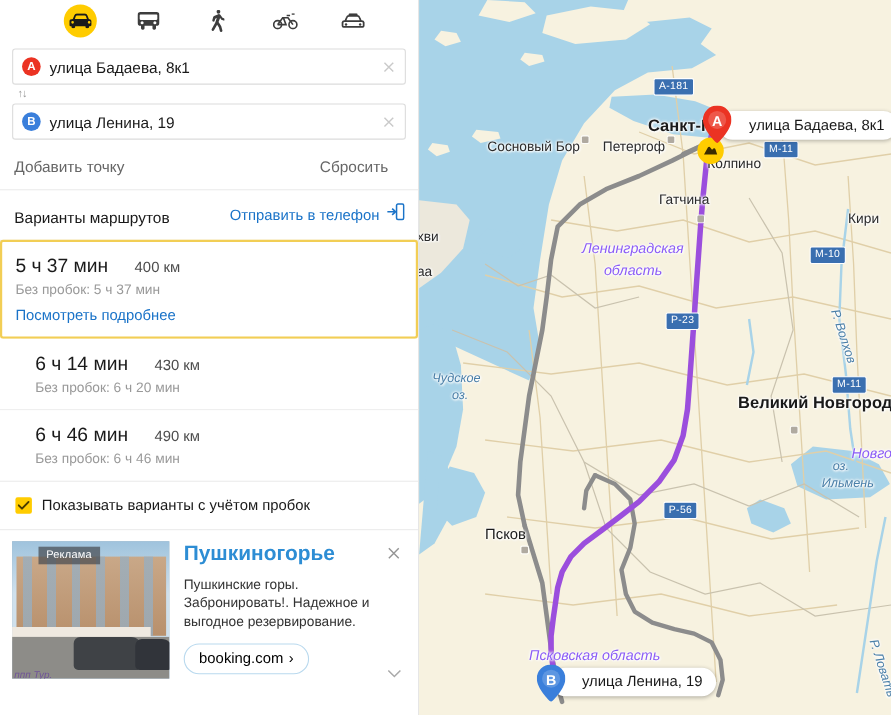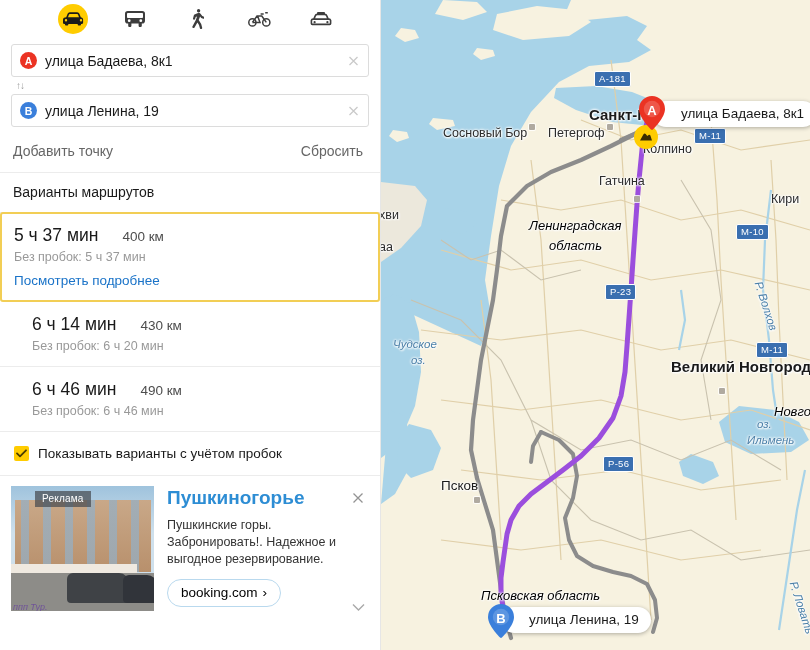--- a/index.html
+++ b/index.html
@@ -53,21 +53,21 @@
   .field-clear svg { display: block; }
   .swap {
     height: 17px; display: flex; align-items: center;
     padding-left: 5px; color: #999; font-size: 10px; letter-spacing: -1px;
     cursor: pointer; user-select: none;
   }
 
   
   .addrow {
     display: flex; justify-content: space-between; align-items: center;
-    padding: 12px 17px 13px 13px; border-bottom: 1px solid #ececec;
+    padding: 12px 27px 13px 13px; border-bottom: 1px solid #ececec;
     margin-top: 4px;
   }
   .addrow span { font-size: 14px; color: #666; cursor: pointer; }
 
   
   .vhead {
     display: flex; justify-content: space-between; align-items: flex-end;
     padding: 11px 12px 12px 13px; border-bottom: 1px solid #ececec;
   }
   .vhead-title { font-size: 14px; color: #1a1a1a; }
@@ -150,21 +150,21 @@
   #map svg.base { position: absolute; left: 0; top: 0; }
   .mlabel {
     position: absolute; font-family: "Liberation Sans", sans-serif;
     color: #3c3c3c; white-space: nowrap;
     text-shadow: 0 0 3px #fff, 0 0 3px #fff, 0 0 2px #fff, 1px 1px 2px #fff;
     pointer-events: none;
   }
   .mlabel.city-lg { font-size: 15px; color: #1a1a1a; font-weight: bold; }
   .mlabel.city-md { font-size: 13.5px; color: #1a1a1a; }
   .mlabel.city-sm { font-size: 12.5px; color: #2b2b2b; }
-  .mlabel.region { font-size: 13px; color: #000000; font-style: italic; }
+  .mlabel.region { font-size: 13px; color: #8b5cf6; font-style: italic; }
   .mlabel.water { font-size: 11.5px; color: #4a7fa8; font-style: italic; }
   .citydot {
     position: absolute; width: 6px; height: 6px; background: #b0aaa0;
     border-radius: 1px; box-shadow: 0 0 0 1px rgba(255,255,255,.8);
   }
   .shield {
     position: absolute; background: #3a6fb0; color: #fff; font-size: 9.5px;
     padding: 1px 4px 2px 4px; border-radius: 2px; border: 1px solid #fff;
     letter-spacing: .3px; white-space: nowrap;
   }
@@ -255,20 +255,29 @@
       </div>
     </div>
 
     <div class="addrow">
       <span>Добавить точку</span>
       <span>Сбросить</span>
     </div>
 
     <div class="vhead">
       <span class="vhead-title">Варианты маршрутов</span>
+      <span class="send">
+        <span class="send-label">Отправить в телефон</span>
+        <span>
+          <svg width="16" height="17" viewBox="0 0 16 17">
+              <rect x="8.5" y="1.5" width="6.5" height="14" rx="1.3" fill="none" stroke="#1a73c8" stroke-width="1.4"></rect>
+              <path d="M0 8.5h7M4.5 5.6 7.6 8.5 4.5 11.4" fill="none" stroke="#1a73c8" stroke-width="1.5"></path>
+            </svg>
+        </span>
+      </span>
     </div>
 
     <div class="route selected">
       <div class="route-top">
         <span class="route-time">5 ч 37 мин</span>
         <span class="route-dist">400 км</span>
       </div>
       <div class="route-sub">Без пробок: 5 ч 37 мин</div>
       <div class="route-more">Посмотреть подробнее</div>
     </div>

